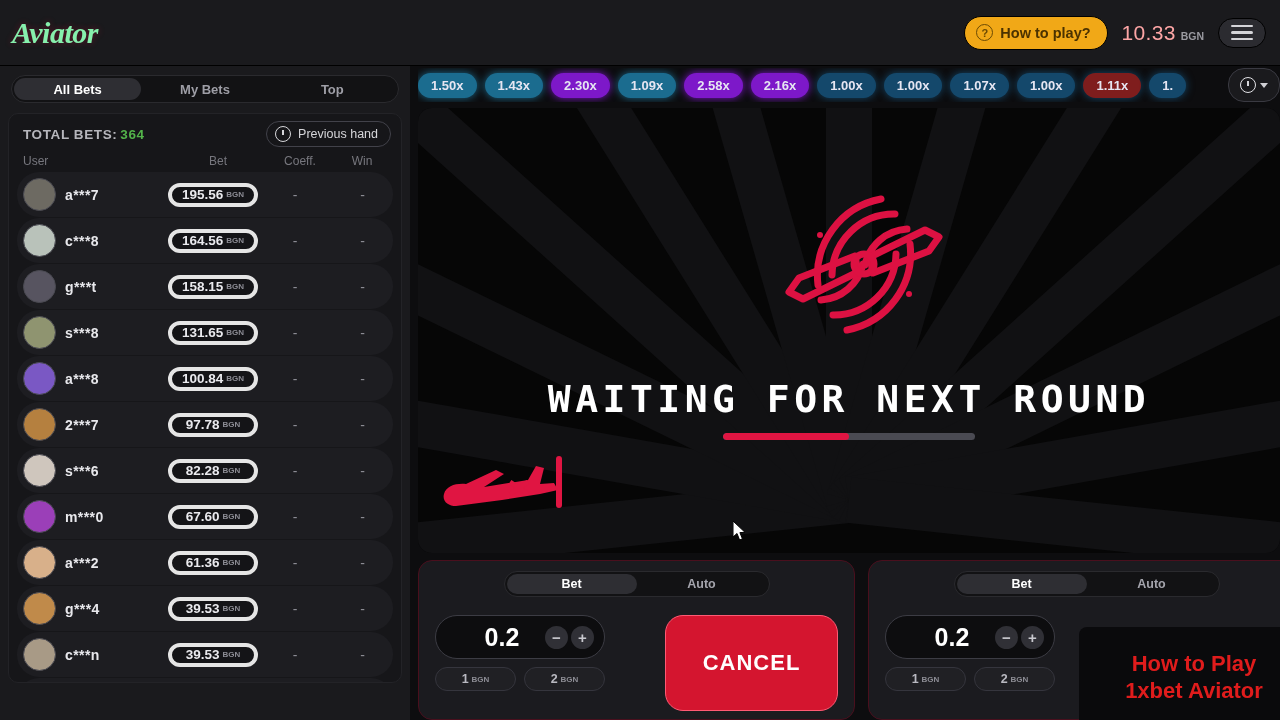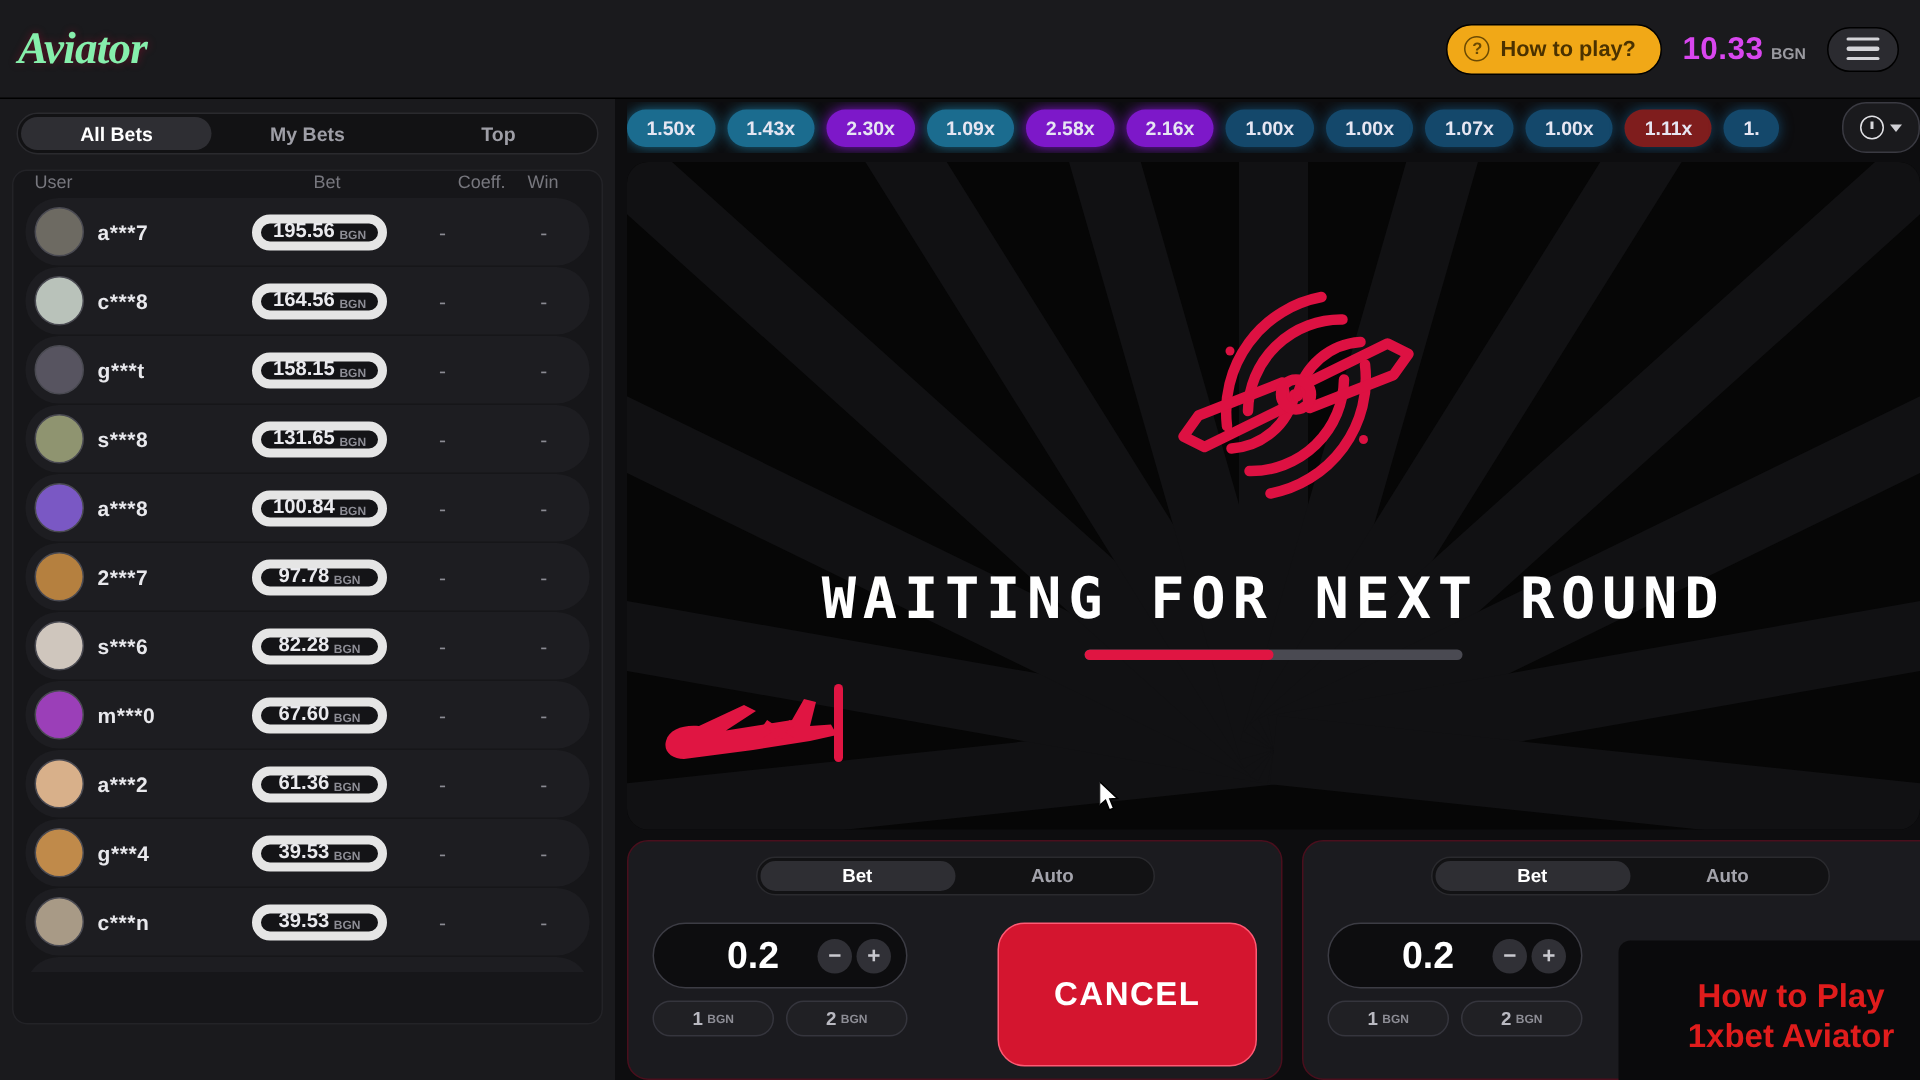--- a/index.html
+++ b/index.html
@@ -33,21 +33,21 @@
     font-size:14.5px; font-weight:bold;
     border:1px solid #000;
   }
   .howtoplay .q{
     width:17px;height:17px;border-radius:50%;
     border:1.6px solid #6b4a03; color:#6b4a03;
     font-size:11px; font-weight:bold;
     display:flex;align-items:center;justify-content:center;
   }
   .balance{ display:flex; align-items:baseline; gap:5px; }
-  .balance-amt{ color:#d946ef; font-size:21px; font-weight:bold; letter-spacing:0.3px; }
+  .balance-amt{ color:#fca5a5; font-size:21px; font-weight:normal; letter-spacing:0.3px; }
   .balance-cur{ color:#9a9aa0; font-size:10.5px; font-weight:bold; }
   .menu-btn{
     width:48px;height:30px;border-radius:15px;background:#2b2b30;
     display:flex;flex-direction:column;align-items:center;justify-content:center;gap:4px;
     border:1px solid #000;
   }
   .menu-btn i{ display:block; width:22px;height:2.6px;background:#d4d4d8;border-radius:2px; }
 
   
   .left{
@@ -86,39 +86,39 @@
     border:1.8px solid #d6d6da; position:relative; flex:none;
   }
   .clockico:after{
     content:""; position:absolute; left:6px; top:3px;
     width:1.6px;height:5px;background:#d6d6da;
   }
 
   .cols{ display:flex; padding:0 14px 4px 14px; font-size:12px; color:#77777e; }
   .c-user{ width:150px; }
   .c-bet { width:90px; text-align:center; }
-  .c-coef{ width:74px; text-align:right; }
+  .c-coef{ width:74px; text-align:center; }
   .c-win { flex:1; text-align:center; }
 
   .rows{ height:516px; overflow:hidden; padding:0 8px; }
   .row{
     display:flex; align-items:center; height:45px;
     background:#1d1d21; border-radius:22px; margin-bottom:1px;
     padding-left:6px;
   }
   .avatar{
     width:33px;height:33px;border-radius:50%; flex:none;
     border:1.5px solid #4a4a52; background:#3a3a42;
     background-size:cover;
   }
   .uname{ width:112px; padding-left:9px; color:#e8e8ec; font-size:14px; font-weight:bold; letter-spacing:.4px;}
   .betchip{
     width:90px; height:24px; border-radius:12px;
-    border:6px solid #e5e5e5; background:#141417;
-    display:flex;align-items:flex-end;justify-content:center;gap:3px;
+    border:4px solid #e5e5e5; background:#141417;
+    display:flex;align-items:center;justify-content:center;gap:3px;
     font-size:13.5px;font-weight:bold;color:#eaeaee;
   }
   .betchip em{ font-style:normal; font-size:8px; color:#8d8d95; font-weight:bold; }
   .cell{ width:74px; text-align:center; color:#8b8b93; font-size:14px; }
   .cell.win{ flex:1; }
 
   
   .game{
     position:absolute; left:418px; top:108px; width:862px; height:445px;
     border-radius:14px; overflow:hidden; background:#060606;
@@ -231,20 +231,29 @@
 </div>
 
 <div class="left">
   <div class="tabs" id="tabs">
       <div class="tab active">All Bets</div>
       <div class="tab">My Bets</div>
       <div class="tab">Top</div>
     </div>
 
   <div class="betpanel">
+    <div class="bp-head">
+      <div class="total-bets">
+        <span>TOTAL BETS:</span><b>364</b>
+      </div>
+      <div class="prev-hand">
+        <span class="clockico"></span>
+        <span>Previous hand</span>
+      </div>
+    </div>
 
     <div class="cols">
       <div class="c-user">User</div>
       <div class="c-bet">Bet</div>
       <div class="c-coef">Coeff.</div>
       <div class="c-win">Win</div>
     </div>
 
     <div class="rows" id="rows">
         <div class="row">

